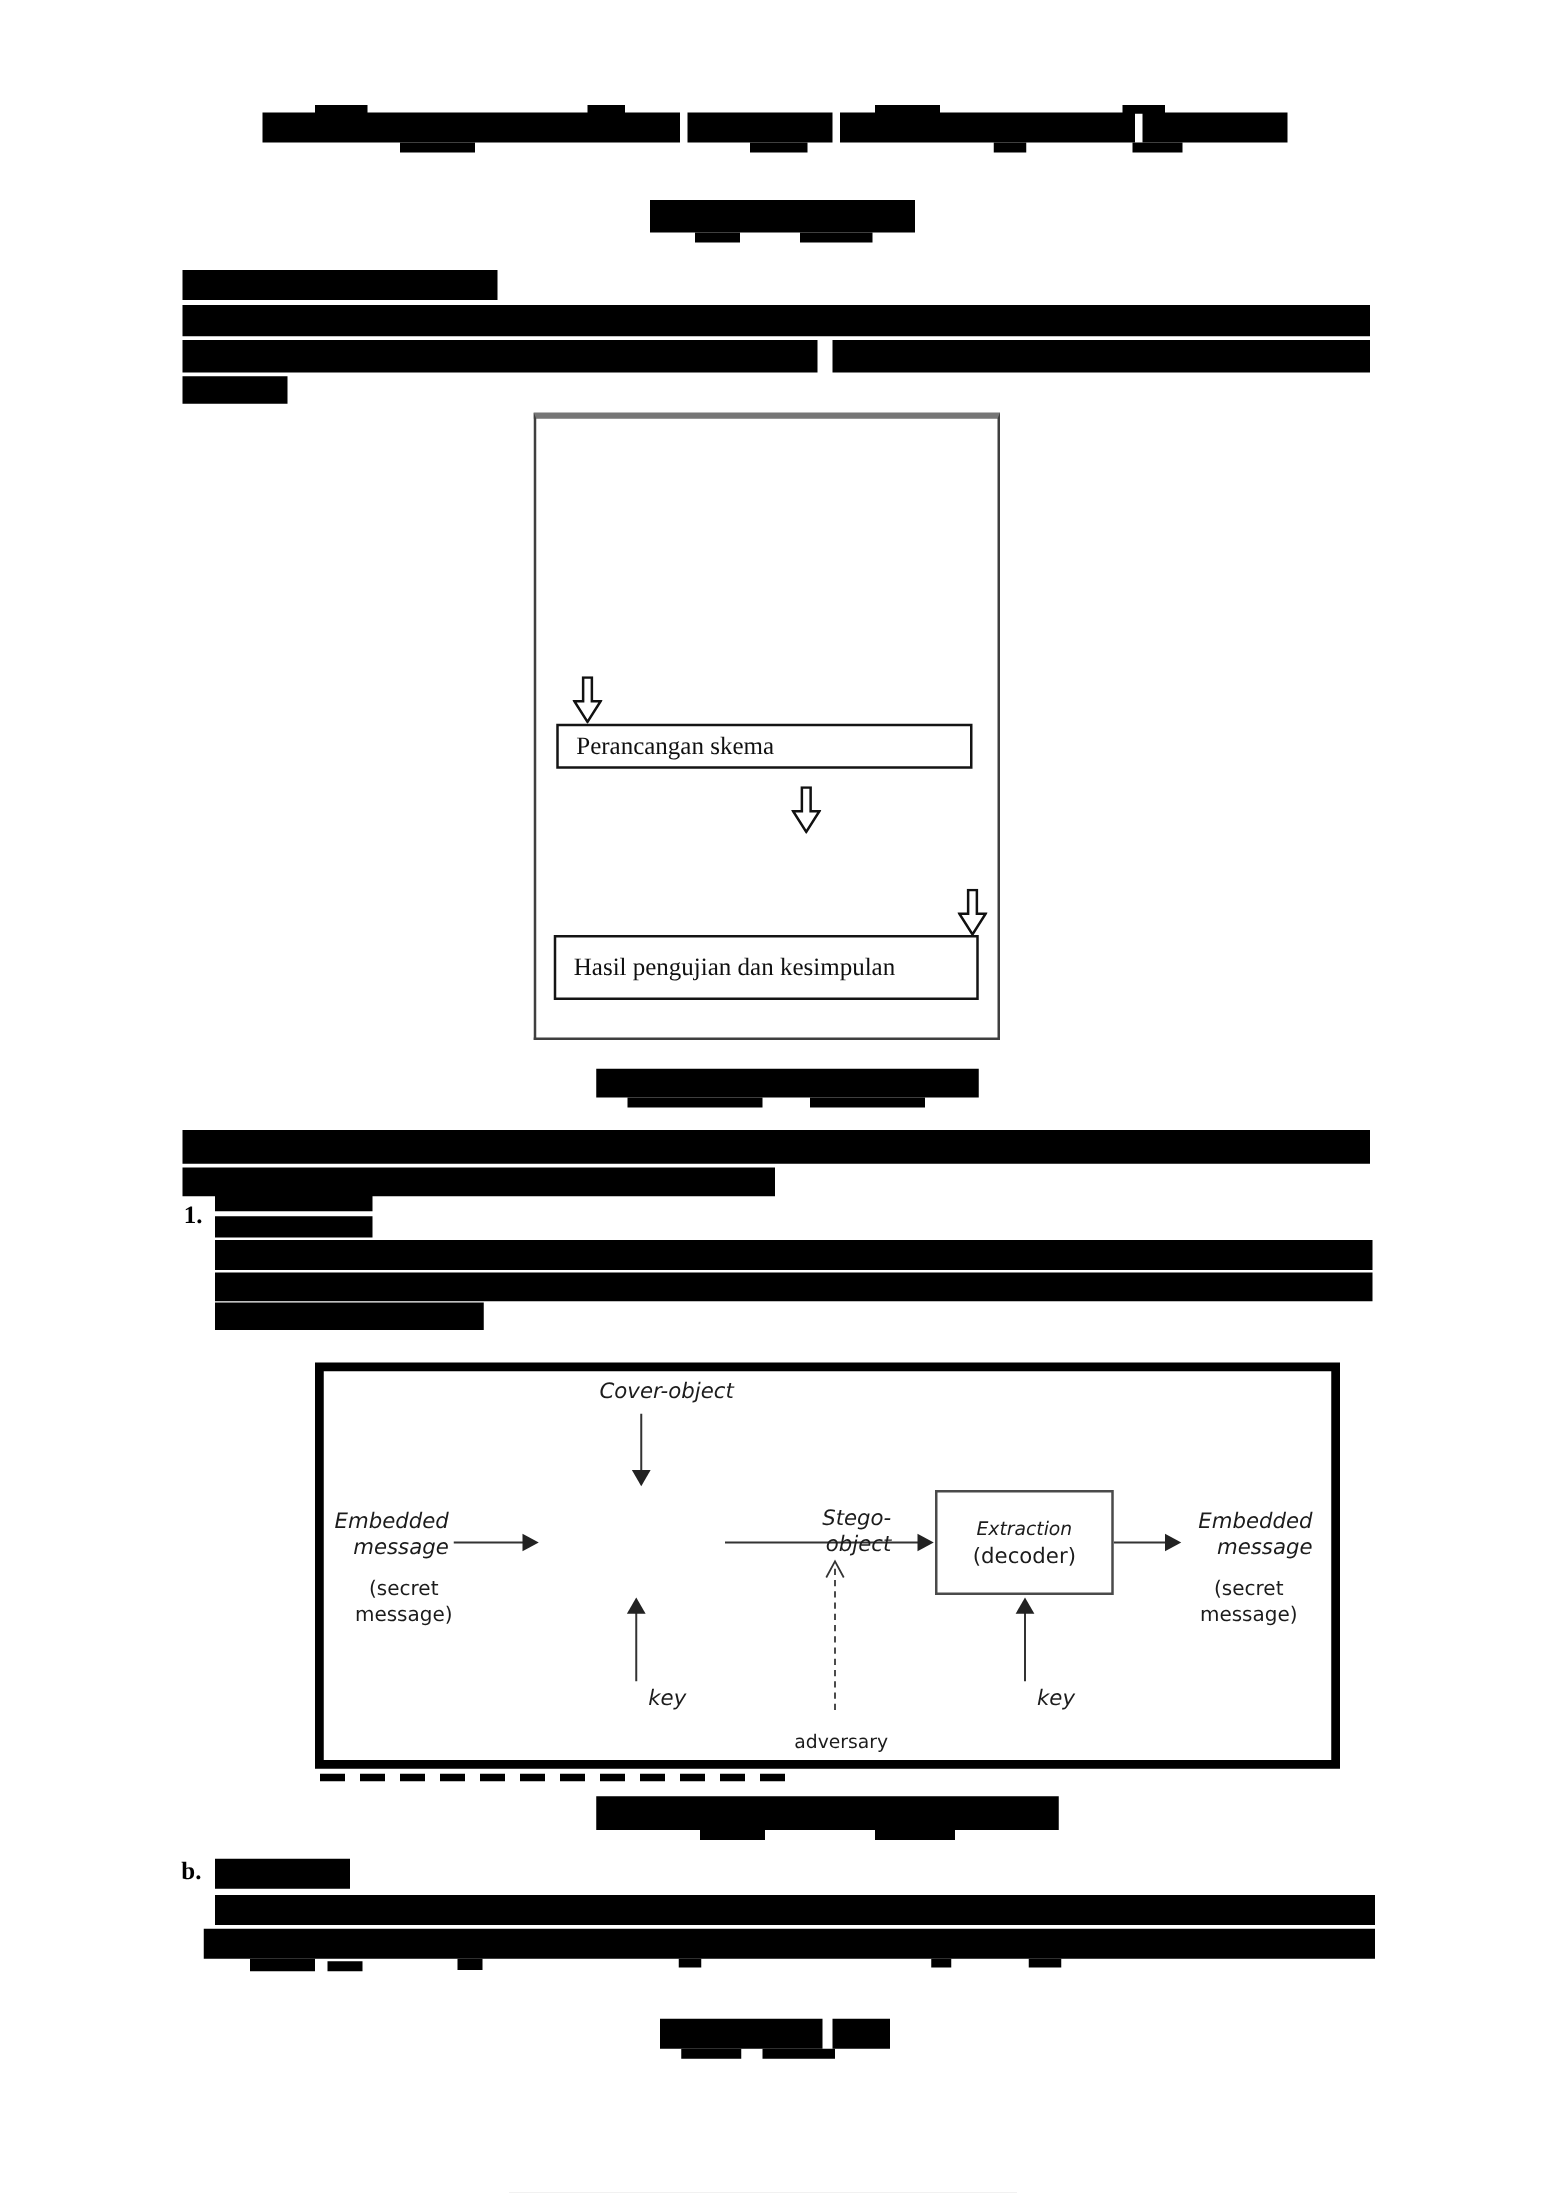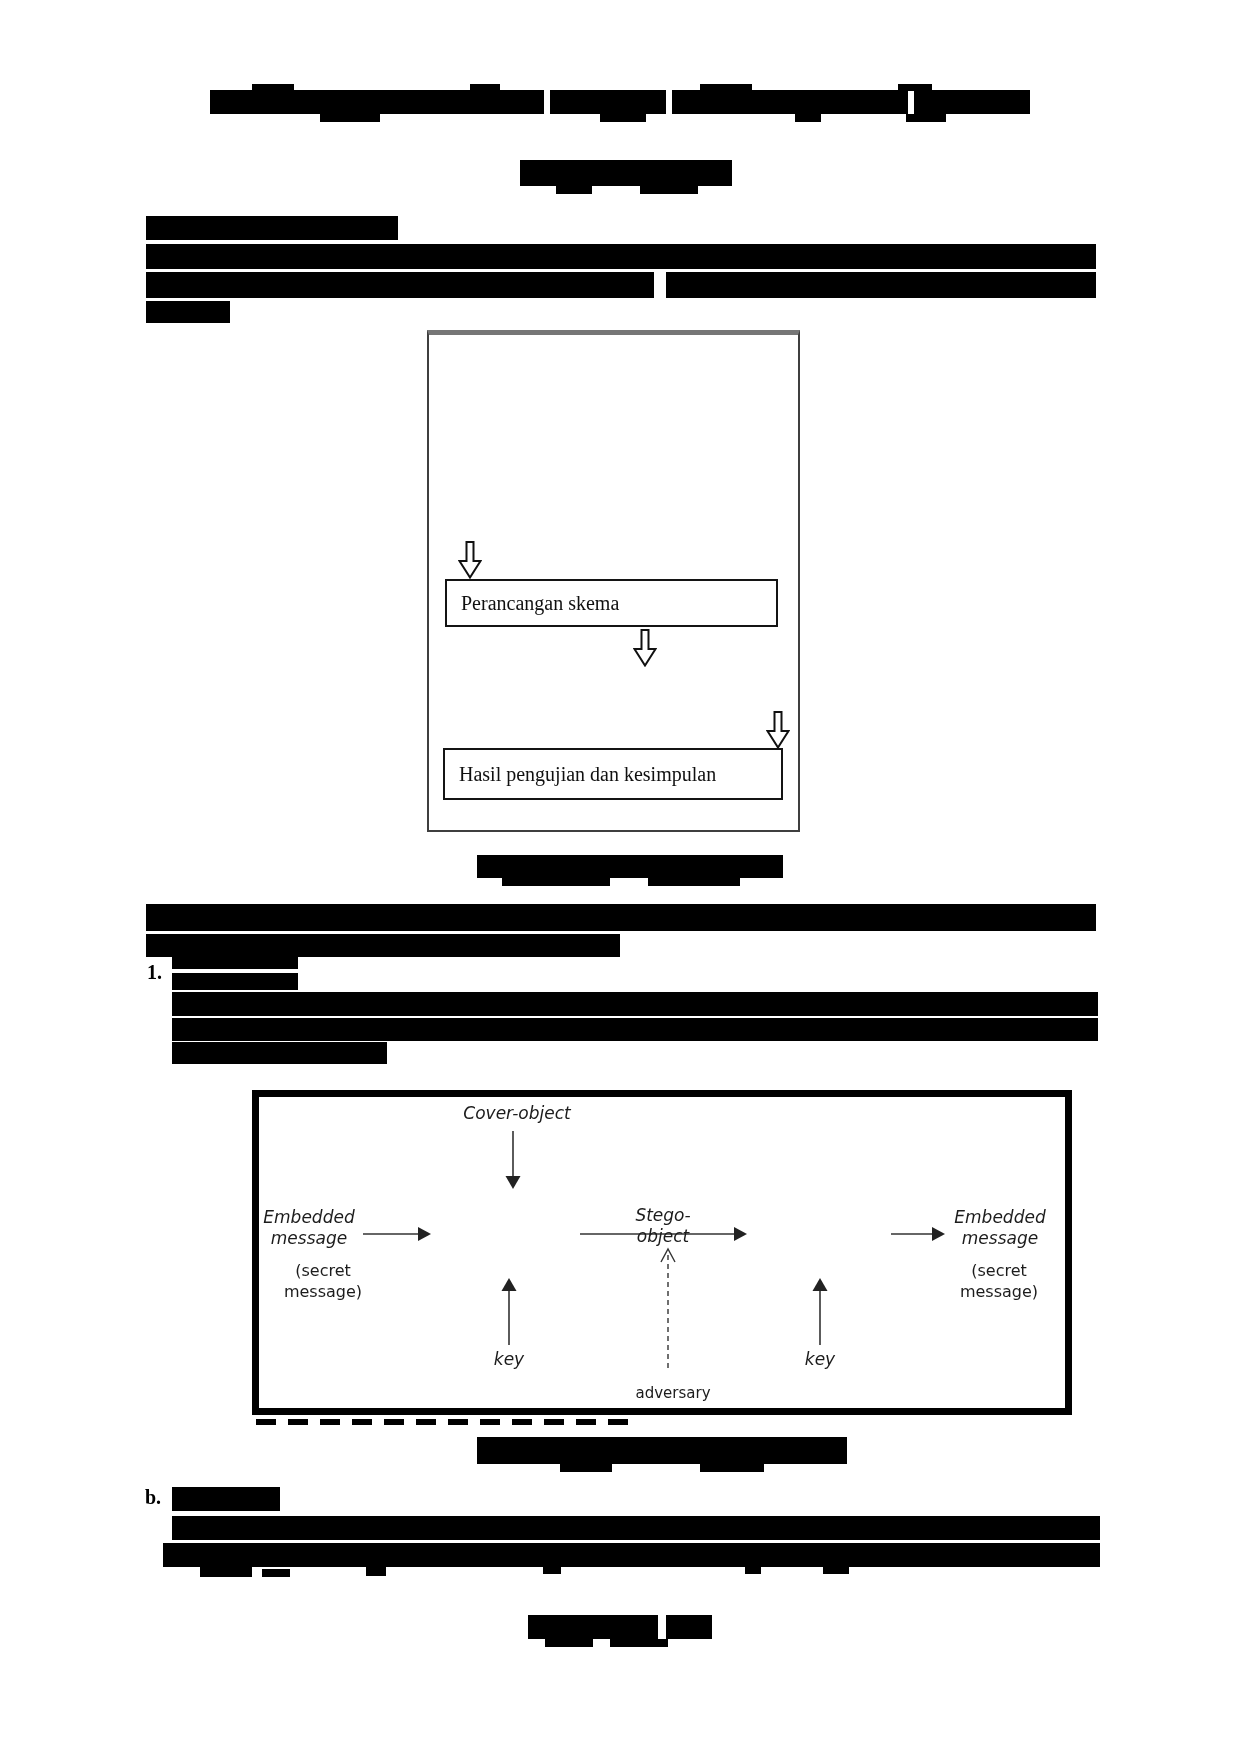--- a/index.html
+++ b/index.html
@@ -16,32 +16,32 @@
   .list-num { position:absolute; font-family:"Liberation Serif",serif; font-weight:bold; font-size:20px; color:#000; }
 
   
   .fc-outer { position:absolute; left:427px; top:330px; width:373px; height:502px;
     border:2px solid #3f3f3f; border-top:5px solid #767676; background:#fff; box-sizing:border-box; }
   .fc-box { position:absolute; border:2px solid #141414; background:#fff; box-sizing:border-box;
     font-family:"Liberation Serif",serif; font-size:20px; color:#101010; }
   .fc-box1 { left:448px; top:358px; width:328px; height:182px; padding:7px 2px 0 14px; line-height:28px; }
   .fc-box1 span { display:block; white-space:nowrap; }
   .fc-single { display:flex; align-items:center; padding-left:14px; white-space:nowrap; }
-  .fc-box2 { left:445px; top:579px; width:333px; height:48px; }
+  .fc-box2 { left:445px; top:579px; width:333px; height:36px; }
   .fc-box3 { left:443px; top:665px; width:343px; height:45px; font-size:19px; }
   .fc-box4 { left:443px; top:748px; width:340px; height:52px; }
   .fc-arrow { position:absolute; width:24px; height:38px; }
 
   
   .sg-fig { position:absolute; left:252px; top:1090px; width:820px; height:325px;
     border:7px solid #000; box-sizing:border-box; background:#fff;
     font-family:"DejaVu Sans",sans-serif; color:#1c1c1c; }
   .sg-lines { position:absolute; left:0; top:0; }
   .sg-label { position:absolute; text-align:center; font-size:17px; line-height:21px; }
-  .sg-italic { font-style:italic; }
+  .sg-italic { font-style:italic;text-align:right; }
   .sg-small { font-size:16px; }
   .sg-tiny { font-size:15px; }
   .sg-box { position:absolute; border:2px solid #4a4a4a; background:#fff; box-sizing:border-box;
     display:flex; flex-direction:column; align-items:center; justify-content:center; gap:3px; }
   .sg-box .l1 { font-style:italic; font-size:15px; }
   .sg-box .l2 { font-size:17px; }
 </style>
 </head>
 <body>
 
@@ -156,20 +156,24 @@
       <div>message</div>
     </div>
     <div class="sg-label sg-small" style="left:-4px; top:163px; width:136px;">(secret message)</div>
 
 
     <div class="sg-label sg-italic" style="left:354px; top:108px; width:100px;">
       <div>Stego-</div>
       <div>object</div>
     </div>
 
+    <div class="sg-box" style="left:489px; top:95px; width:143px; height:84px;">
+      <div class="l1">Extraction</div>
+      <div class="l2">(decoder)</div>
+    </div>
 
     <div class="sg-label sg-italic" style="left:691px; top:110px; width:100px;">
       <div>Embedded</div>
       <div>message</div>
     </div>
     <div class="sg-label sg-small" style="left:672px; top:163px; width:136px;">(secret message)</div>
 
     <div class="sg-label sg-italic" style="left:210px; top:252px; width:80px;">key</div>
     <div class="sg-label sg-italic" style="left:521px; top:252px; width:80px;">key</div>
 

